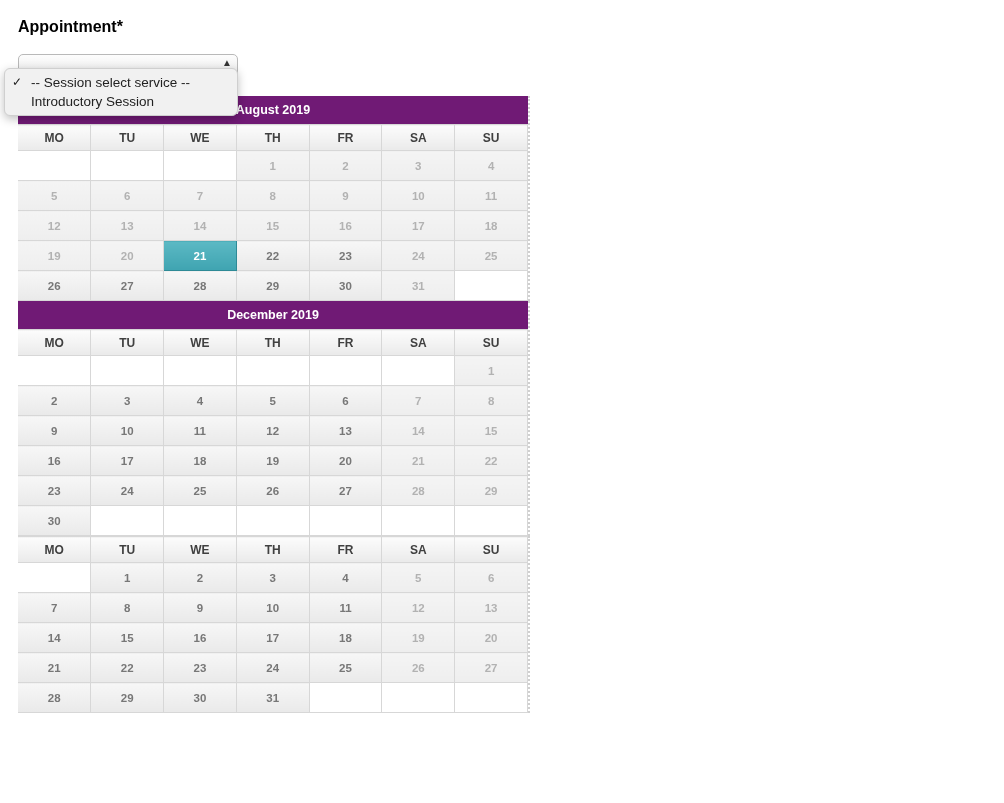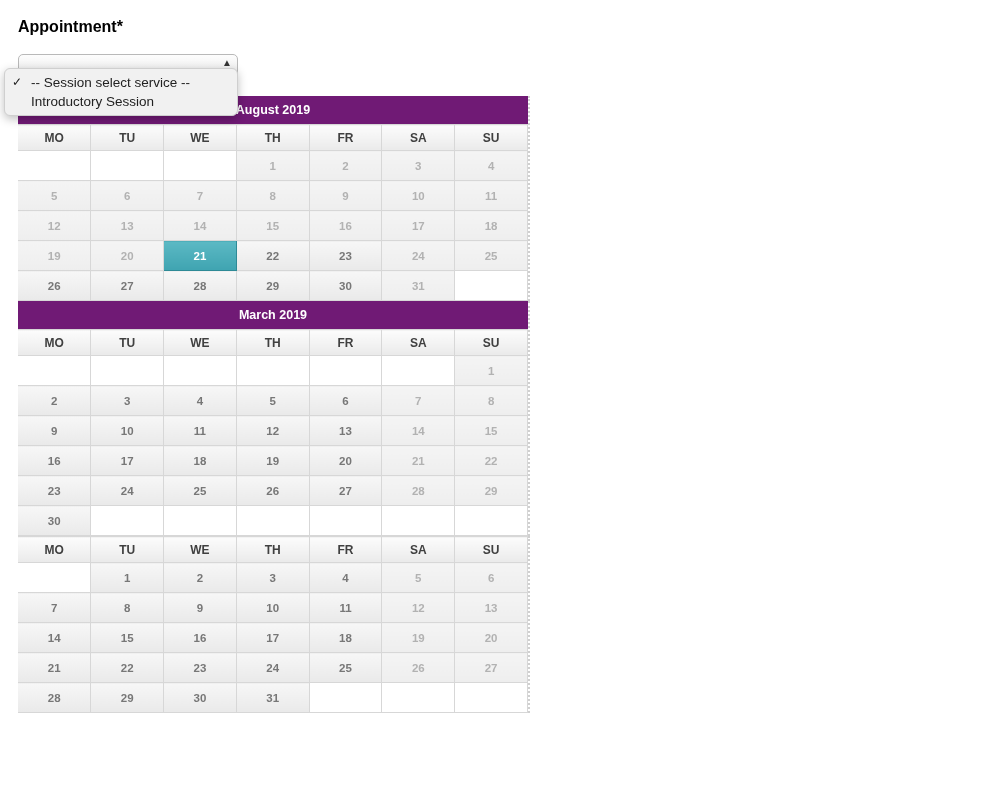--- a/index.html
+++ b/index.html
@@ -216,21 +216,21 @@
                 <td>28</td>
                 <td>29</td>
                 <td>30</td>
                 <td class="disabled">31</td>
                 <td class="empty"></td>
               </tr>
             </tbody>
           </table>
         </div>
         <div class="calendar">
-          <div class="cal-header"><span>March 2019</span></div>
+          <div class="cal-header"><span>December 2019</span></div>
           <table class="cal-grid">
             <thead>
               <tr>
                 <th>MO</th>
                 <th>TU</th>
                 <th>WE</th>
                 <th>TH</th>
                 <th>FR</th>
                 <th>SA</th>
                 <th>SU</th>

